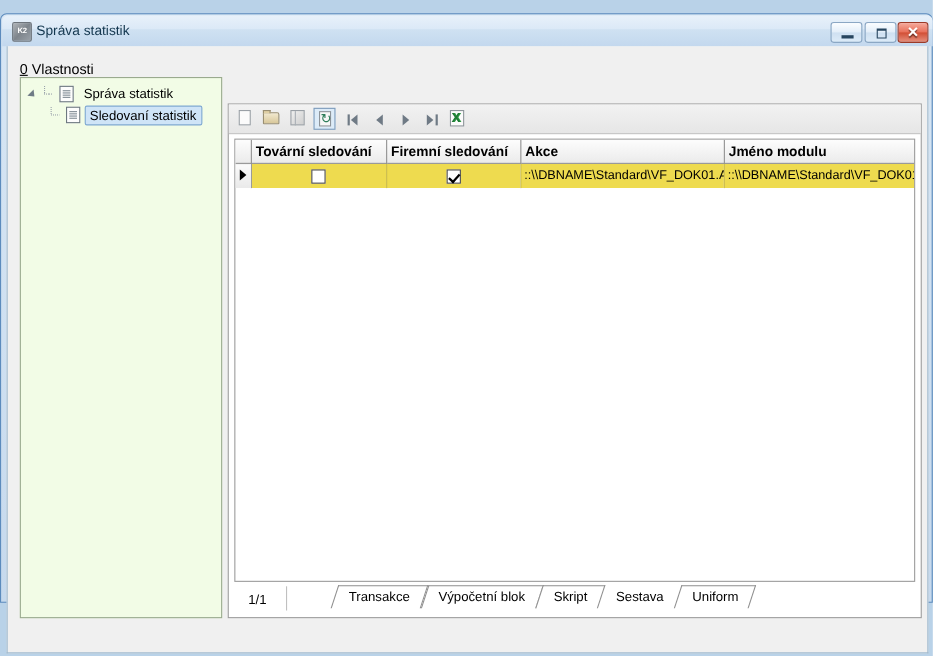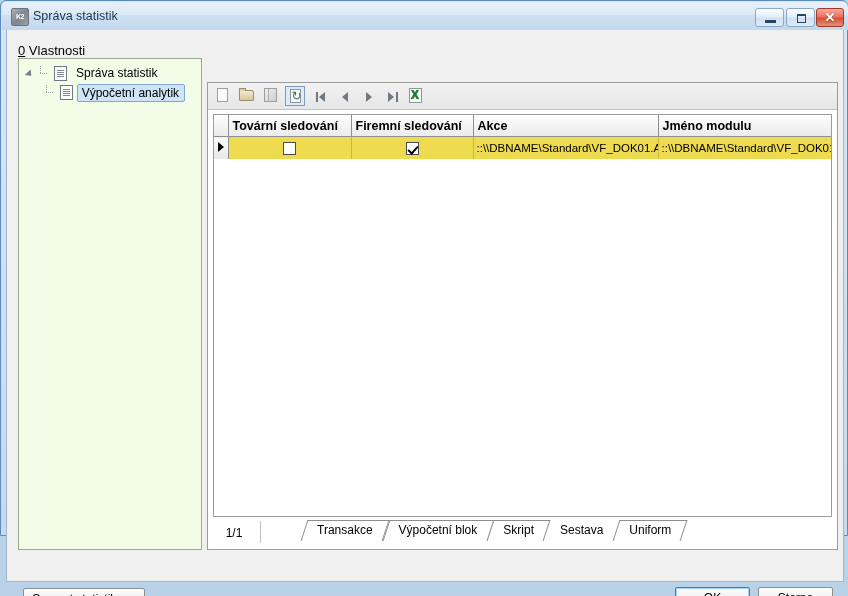--- a/index.html
+++ b/index.html
@@ -5,21 +5,21 @@
   html,body{margin:0;padding:0;}
   body{
     width:848px;height:596px;overflow:hidden;
     font-family:"Liberation Sans", sans-serif;
     font-size:12px;color:#000;
     background:#b9d2e8;
   }
 
   
   #window{
-    position:absolute;left:0;top:0;width:848px;height:536px;
+    position:absolute;left:0;top:12px;width:848px;height:536px;
     box-sizing:border-box;
     background:linear-gradient(to bottom,#d7e6f4 0%,#cfe0f1 55%,#c6d9ed 100%);
     border:1px solid #5c8bbd;
     border-radius:6px 6px 0 0;
   }
   #titlebar{
     position:absolute;left:1px;top:1px;width:846px;height:28px;
     background:linear-gradient(to bottom,#e8f1fa 0%,#dbe9f7 45%,#cfe1f2 46%,#c3d8ee 100%);
     border-radius:5px 5px 0 0;
   }
@@ -282,21 +282,21 @@
     <div id="tree-panel">
       <div class="tree-row" id="tree-root">
         <span class="tw"></span>
         <span class="dots"></span>
         <span class="docicon"></span>
         <span class="tlabel">Správa statistik</span>
       </div>
       <div class="tree-row" id="tree-child">
         <span class="dots"></span>
         <span class="docicon dbl"></span>
-        <span class="tlabel">Výpočetní analytik</span>
+        <span class="tlabel">Sledovaní statistik</span>
       </div>
     </div>
 
     <div id="btn-smazat">Smazat statistiky ...</div>
 
 
     <div id="pane">
 
       <div id="toolbar">
         <div class="tb" style="left:5px">

